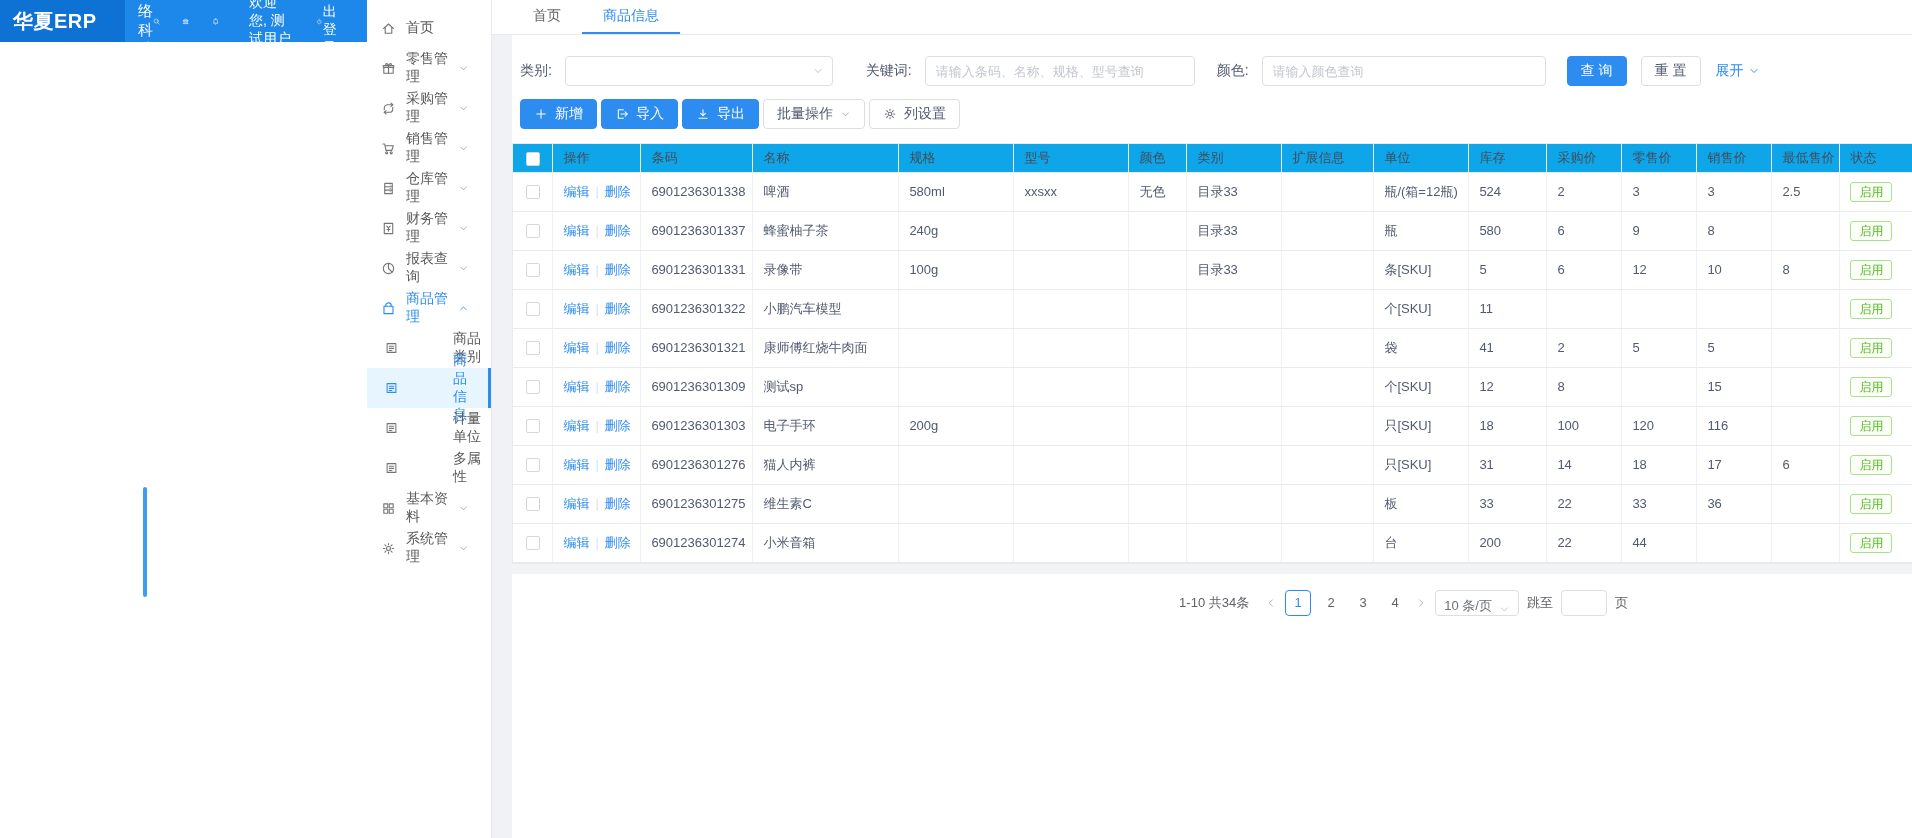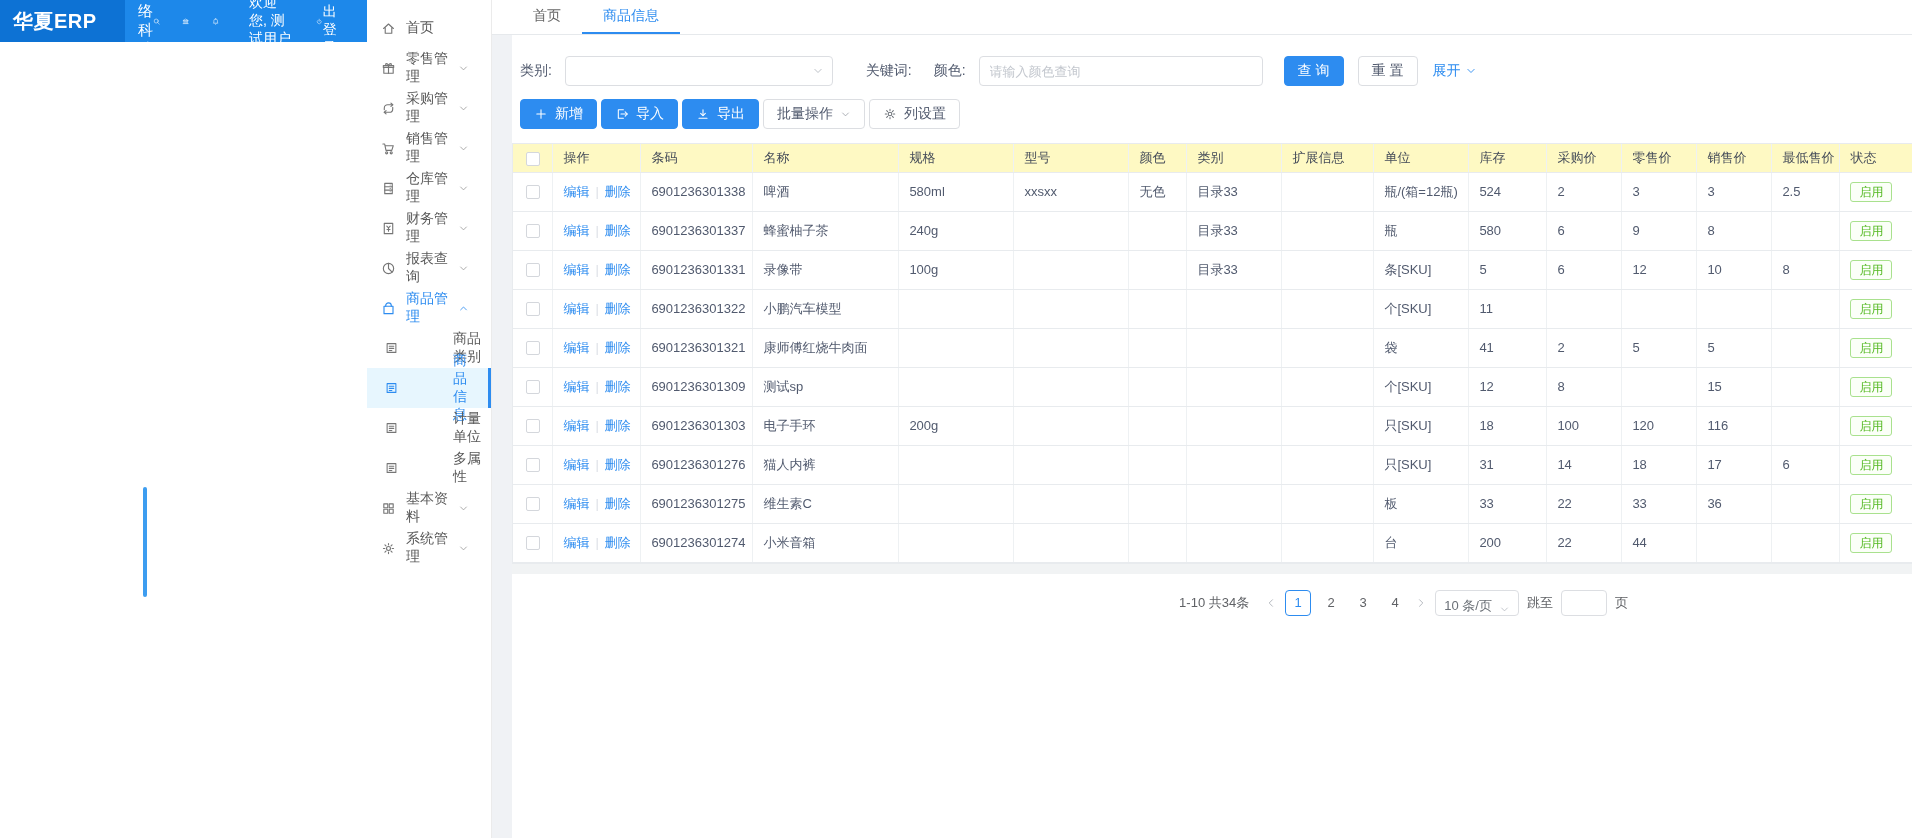--- a/index.html
+++ b/index.html
@@ -65,21 +65,21 @@
   .expand .icn { width:12px; height:12px; }
 
   
   .toolbar { display:flex; align-items:center; gap:4px; padding:13px 0 12px 8px; }
 
   
   .table-wrap { margin-top:2px; border:1px solid #e8ebee; border-right:none; }
   table { border-collapse:collapse; width:100%; table-layout:fixed; }
   th,td { border-right:1px solid #eef1f3; border-bottom:1px solid #e8ebee; font-weight:normal;
     text-align:left; padding:0 10px; font-size:13px; color:#515a6e; overflow:hidden; white-space:nowrap; }
-  th { height:28px; background:#fef9c3; color:#454c59; }
+  th { height:28px; background:#0ea5e9; color:#454c59; }
   td { height:39px; }
   th:last-child, td:last-child { border-right:none; }
   .cb-cell { text-align:center; padding:0; }
   .checkbox { display:inline-block; width:14px; height:14px; border:1px solid #d4d7dc; border-radius:2px;
     background:#fff; vertical-align:middle; cursor:pointer; }
   .op-link { color:#2d8cf0; cursor:pointer; text-decoration:none; }
   .op-sep { color:#dcdfe6; margin:0 6px; }
   .badge-enabled { display:inline-block; font-size:12px; color:#52b81f; border:1px solid #a9e18e;
     background:#fbfff8; border-radius:3px; padding:2px 8px; line-height:14px; }
   .scroll-track { height:10px; background:#f1f3f4; }
@@ -336,20 +336,21 @@
         <div class="filter-row">
           <span class="f-label">类别:</span>
           <div class="select">
             <span class="icn">
                 <svg viewBox="0 0 16 16" fill="none" stroke="currentColor" stroke-width="1.2" stroke-linecap="round" stroke-linejoin="round">
                   <path d="M3.8 5.8 8 10l4.2-4.2"></path>
                 </svg>
               </span>
           </div>
           <span class="f-label ml32">关键词:</span>
+          <input class="input keyword-input" placeholder="请输入条码、名称、规格、型号查询" style="">
           <span class="f-label ml20">颜色:</span>
           <input class="input color-input" placeholder="请输入颜色查询" style="">
           <button class="btn primary spaced">查询</button>
           <button class="btn reset spaced">重置</button>
           <a class="expand">
             <span>展开</span>
             <span class="icn">
                 <svg viewBox="0 0 16 16" fill="none" stroke="currentColor" stroke-width="1.2" stroke-linecap="round" stroke-linejoin="round">
                   <path d="M3.8 5.8 8 10l4.2-4.2"></path>
                 </svg>

